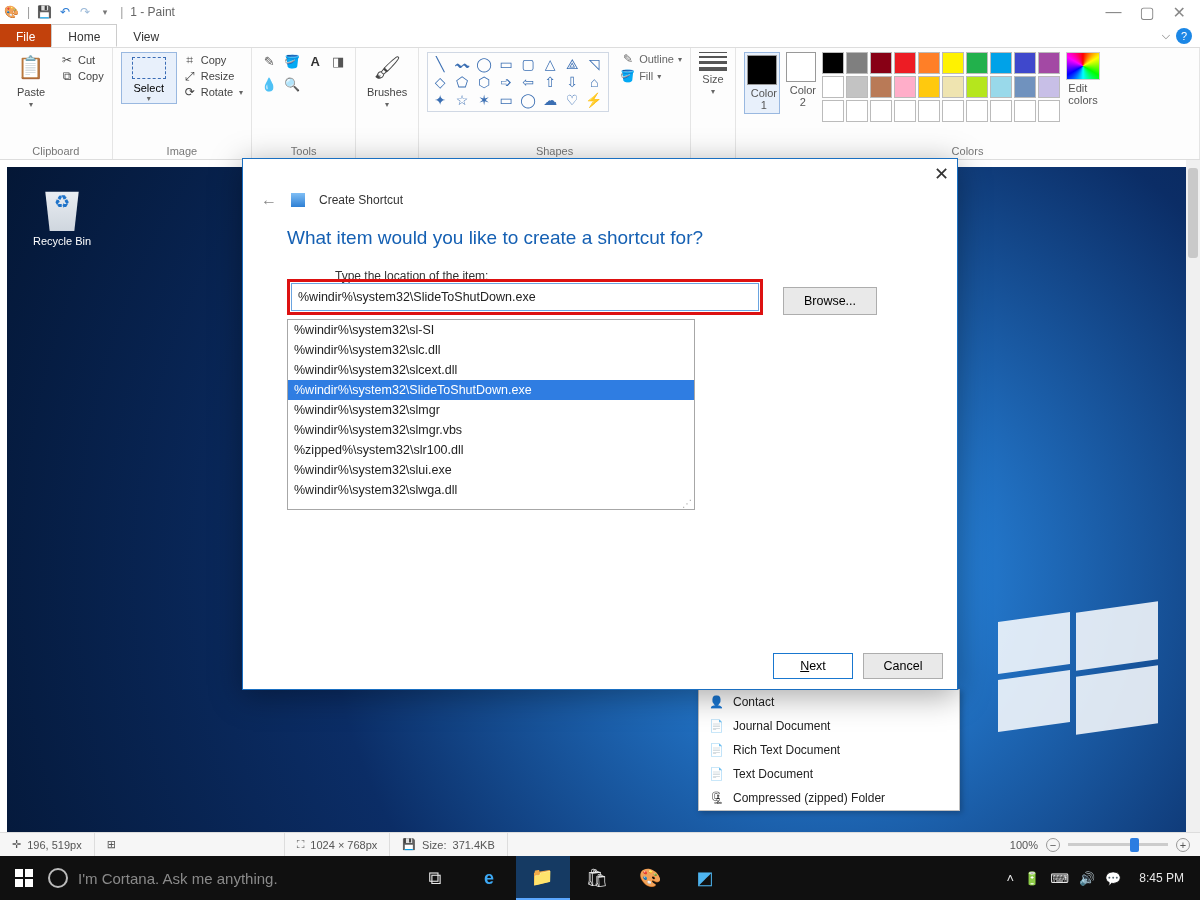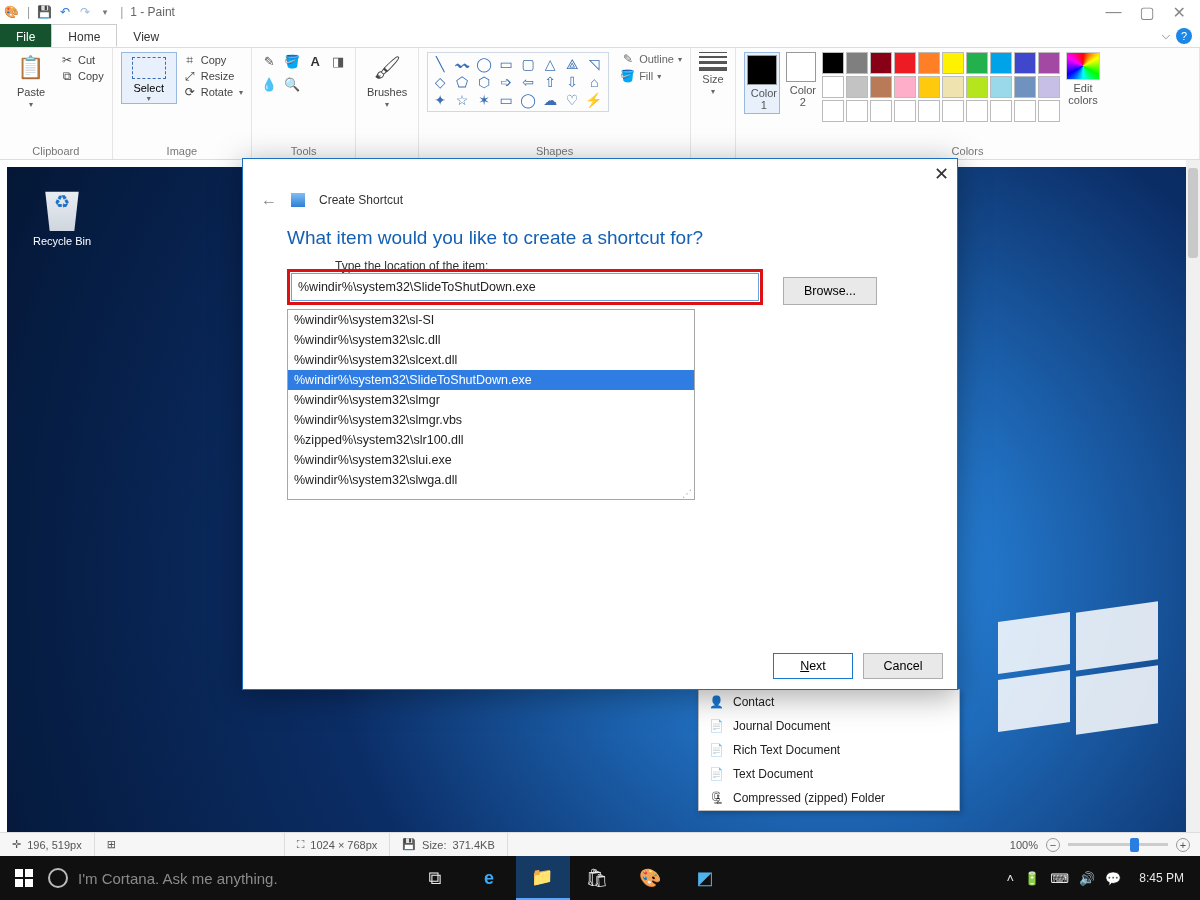--- a/index.html
+++ b/index.html
@@ -9,21 +9,21 @@
 .titlebar { height: 24px; display: flex; align-items: center; padding: 0 4px; font-size: 12px; color: #555; }
 .titlebar .qat { display: flex; gap: 4px; align-items: center; }
 .titlebar .qat-icon { width: 16px; height: 16px; display: inline-flex; align-items: center; justify-content: center; font-size: 12px; }
 .titlebar .sep { color: #999; margin: 0 3px; }
 .titlebar .title { margin-left: 4px; color: #666; }
 .win-controls { margin-left: auto; display: flex; gap: 18px; font-size: 16px; color: #888; padding-right: 10px; }
 
 
 .tabs { display: flex; height: 24px; align-items: stretch; border-bottom: 1px solid #ddd; }
 .tab { padding: 3px 16px 0 16px; font-size: 12px; color: #333; display: flex; align-items: center; }
-.tab.file { background: #14532d; color: #fff; }
+.tab.file { background: #c2410c; color: #fff; }
 .tab.active { border: 1px solid #ccc; border-bottom: 1px solid #fff; background: #fff; }
 .tabs .help { margin-left: auto; padding-right: 8px; display:flex; align-items:center; gap:6px; color:#3b78bd; }
 
 
 .ribbon { height: 112px; background: #fdfdfd; border-bottom: 1px solid #ddd; display: flex; }
 .group { padding: 4px 8px 2px 8px; border-right: 1px solid #e5e5e5; display:flex; flex-direction:column; }
 .group-body { flex:1; display:flex; align-items:flex-start; gap:6px; }
 .group-label { text-align:center; font-size: 11px; color:#777; padding-top:2px; }
 .big-btn { display:flex; flex-direction:column; align-items:center; justify-content:center; width:46px; font-size:11px; color:#444; gap:2px; }
 .big-icon { width:32px; height:32px; display:inline-flex; align-items:center; justify-content:center; font-size:22px; }
@@ -73,21 +73,21 @@
 .ctx-icon { width:16px; height:16px; display:flex; align-items:center; justify-content:center; font-size:12px;}
 
 
 .dialog { position:absolute; left:242px; top:158px; width:716px; height:532px; background:#fff; border:1px solid #1a6fc1; box-shadow:0 6px 30px rgba(0,0,0,0.35); }
 .dialog .dtitle { height:30px; display:flex; align-items:center; justify-content:flex-end; padding:0 8px; }
 .dialog .close { font-size:18px; font-family: Arial; color:#333; }
 .dialog .dhead { display:flex; align-items:center; gap:14px; padding:2px 18px 8px 18px; color:#333; font-size:12px;}
 .dialog .back { font-size:16px; color:#888; }
 .dialog .mini { width:14px; height:14px; background:linear-gradient(#7fbef5,#2e7fd4); display:inline-block; }
 .dialog .body { padding: 10px 44px 0 44px; }
-.dialog h2 { color:#1560b3; font-weight:400; font-size:19px; margin-bottom:10px; }
+.dialog h2 { color:#1560b3; font-weight:400; font-size:19px; margin-bottom:20px; }
 .dialog .desc { font-size:12.5px; color:#333; line-height:1.45; max-width:600px; margin-bottom:34px;}
 .dialog .lbl { font-size:12px; color:#333; margin-bottom:4px;margin-left:48px; }
 .dialog .inputrow { display:flex; gap:20px; align-items:center; }
 .dialog .path-outline { border:3px solid #d11; padding:1px; margin-top:-12px; position:relative; top:2px;}
 .dialog .path-input { width:468px; height:28px; border:1px solid #6aa4e0; padding:0 6px; font-size:12.5px; color:#222; background:#fff; }
 .dialog .browse { width:94px; height:28px; background:#e9e9e9; border:1px solid #adadad; font-size:12.5px;}
 .dialog .suggest { margin-top:4px; width:408px; border:1px solid #a7a7a7; background:#fff; font-size:12.5px; }
 .dialog .suggest .sg { padding:3px 6px; color:#222;}
 .dialog .suggest .sg.sel { background:#2f7de2; color:#fff;}
 .dialog .footer { position:absolute; bottom:10px; right:14px; display:flex; gap:10px;}
@@ -330,21 +330,21 @@
           <div class="psw" style="background: rgb(255, 255, 255);"></div>
           <div class="psw" style="background: rgb(255, 255, 255);"></div>
           <div class="psw" style="background: rgb(255, 255, 255);"></div>
           <div class="psw" style="background: rgb(255, 255, 255);"></div>
           <div class="psw" style="background: rgb(255, 255, 255);"></div>
           <div class="psw" style="background: rgb(255, 255, 255);"></div>
           <div class="psw" style="background: rgb(255, 255, 255);"></div>
         </div>
       <div class="edit-colors">
         <div class="spectrum"></div>
-        <span style="white-space:pre-line;text-align:center">Edit
+        <span style="white-space:pre-line;">Edit
 colors</span>
       </div>
     </div>
     <div class="group-label">Colors</div>
   </div>
 </div>
 
 <div class="canvas-area">
   <div class="wallpaper">
     <div class="desktop-icon">

